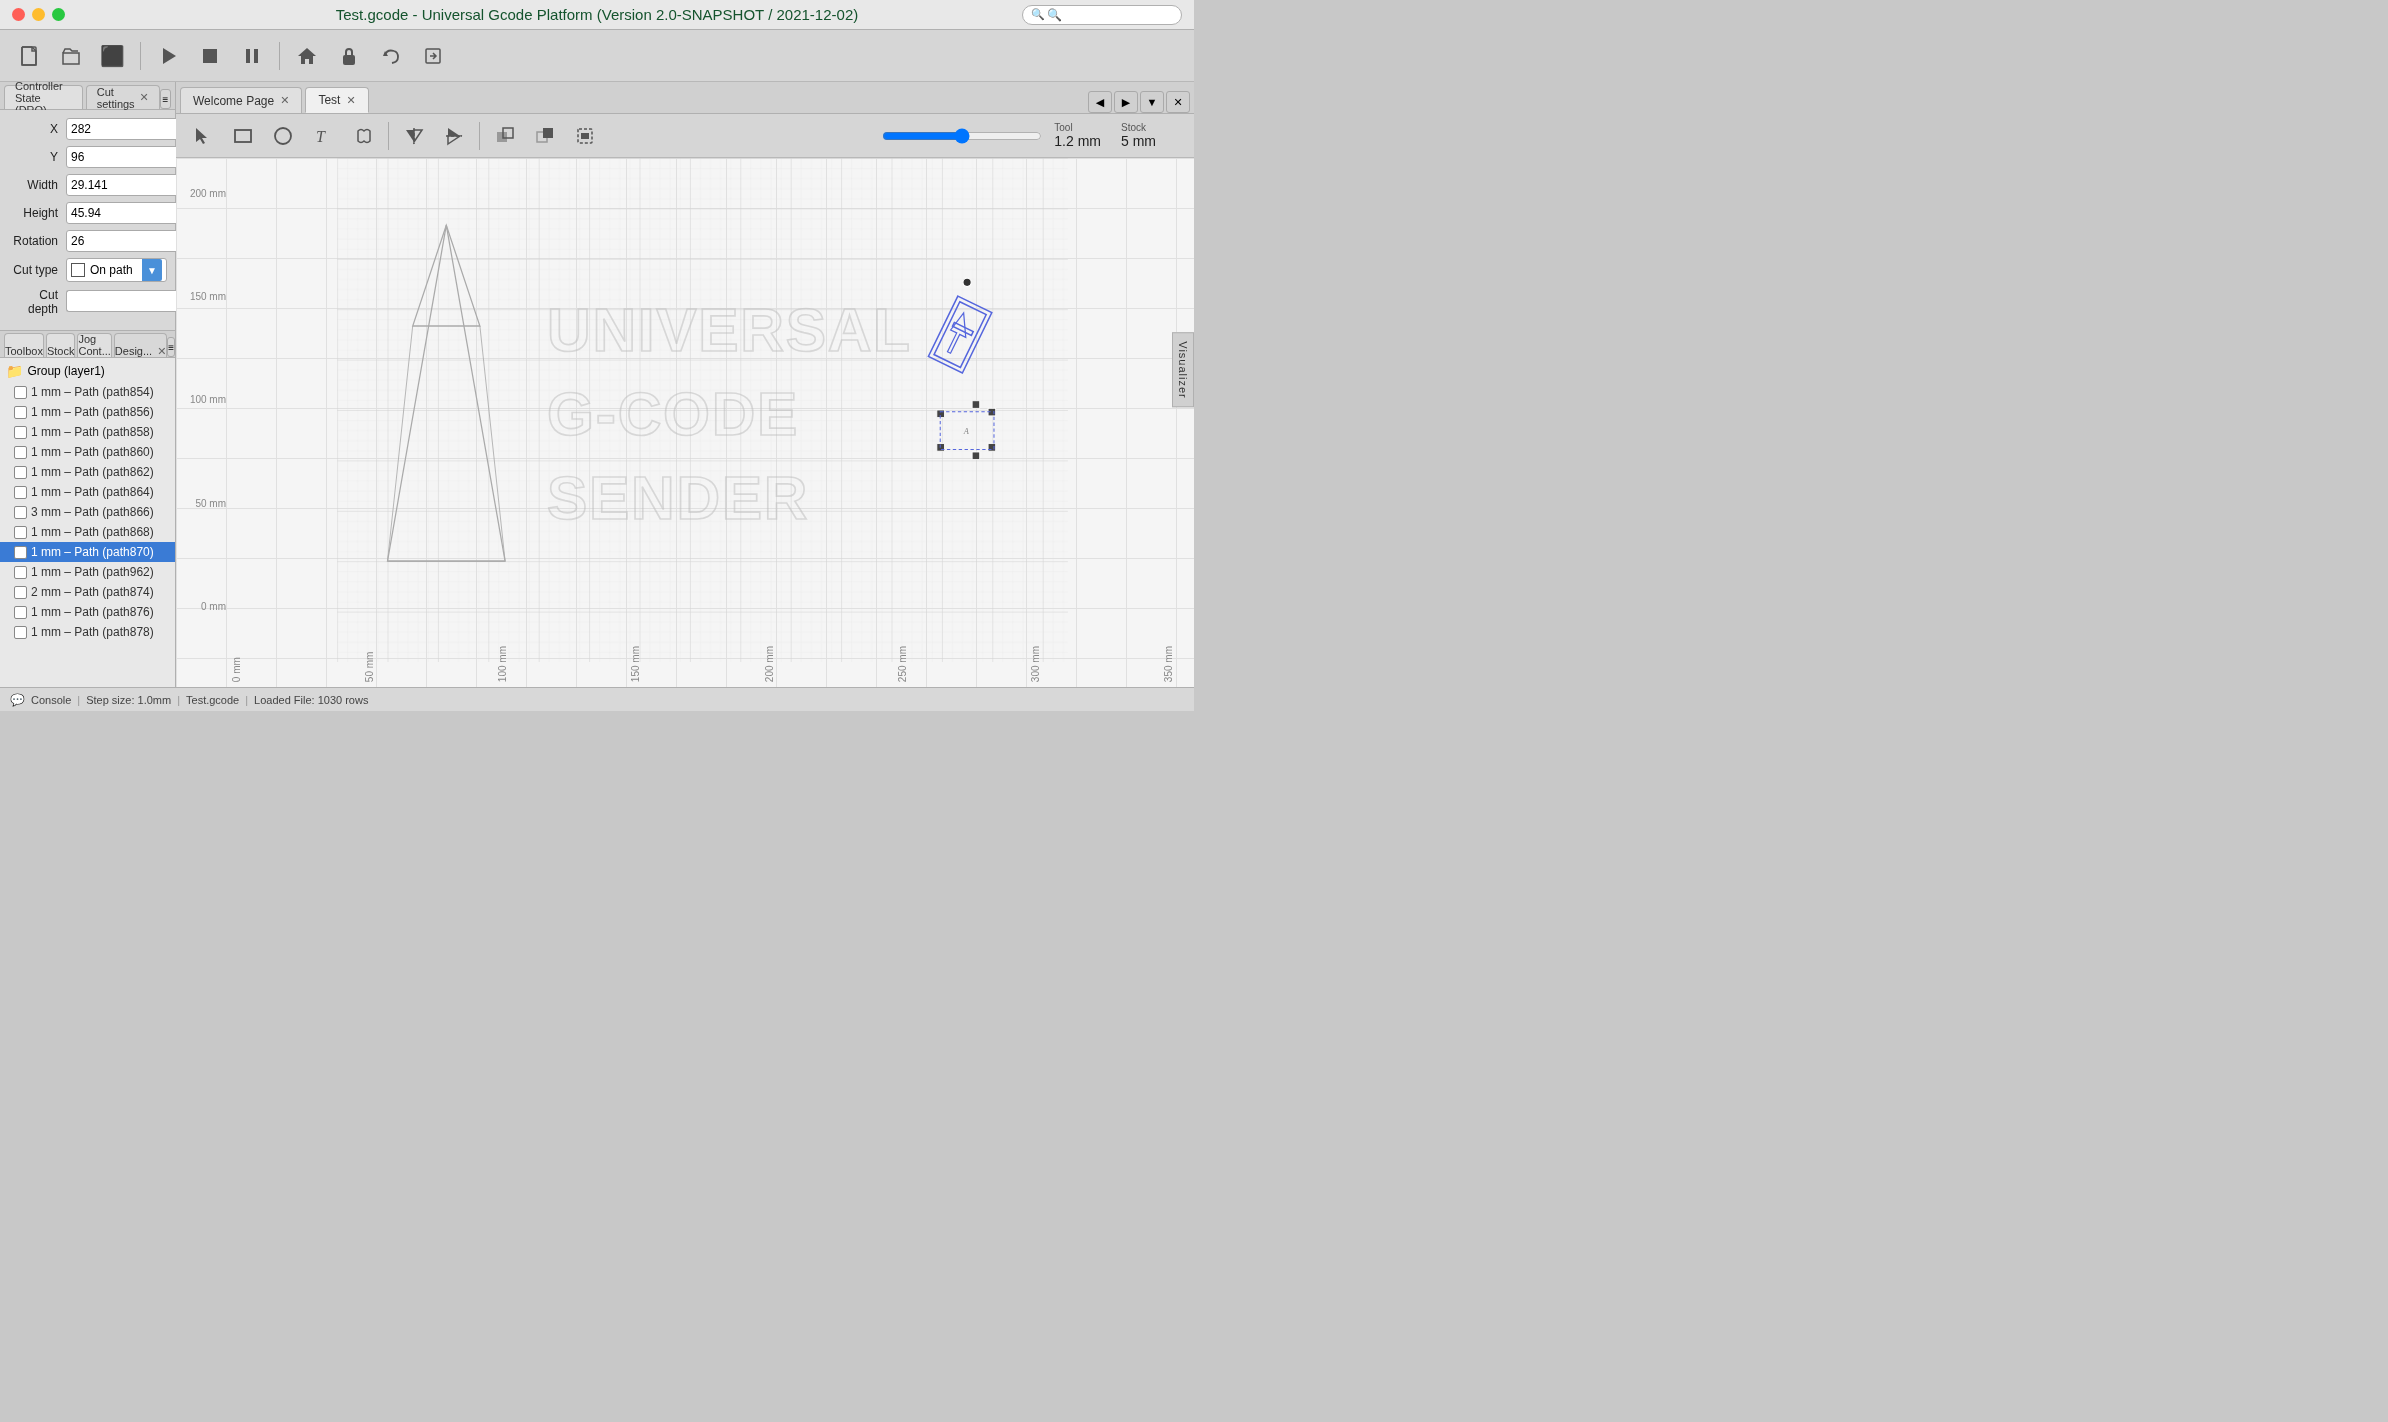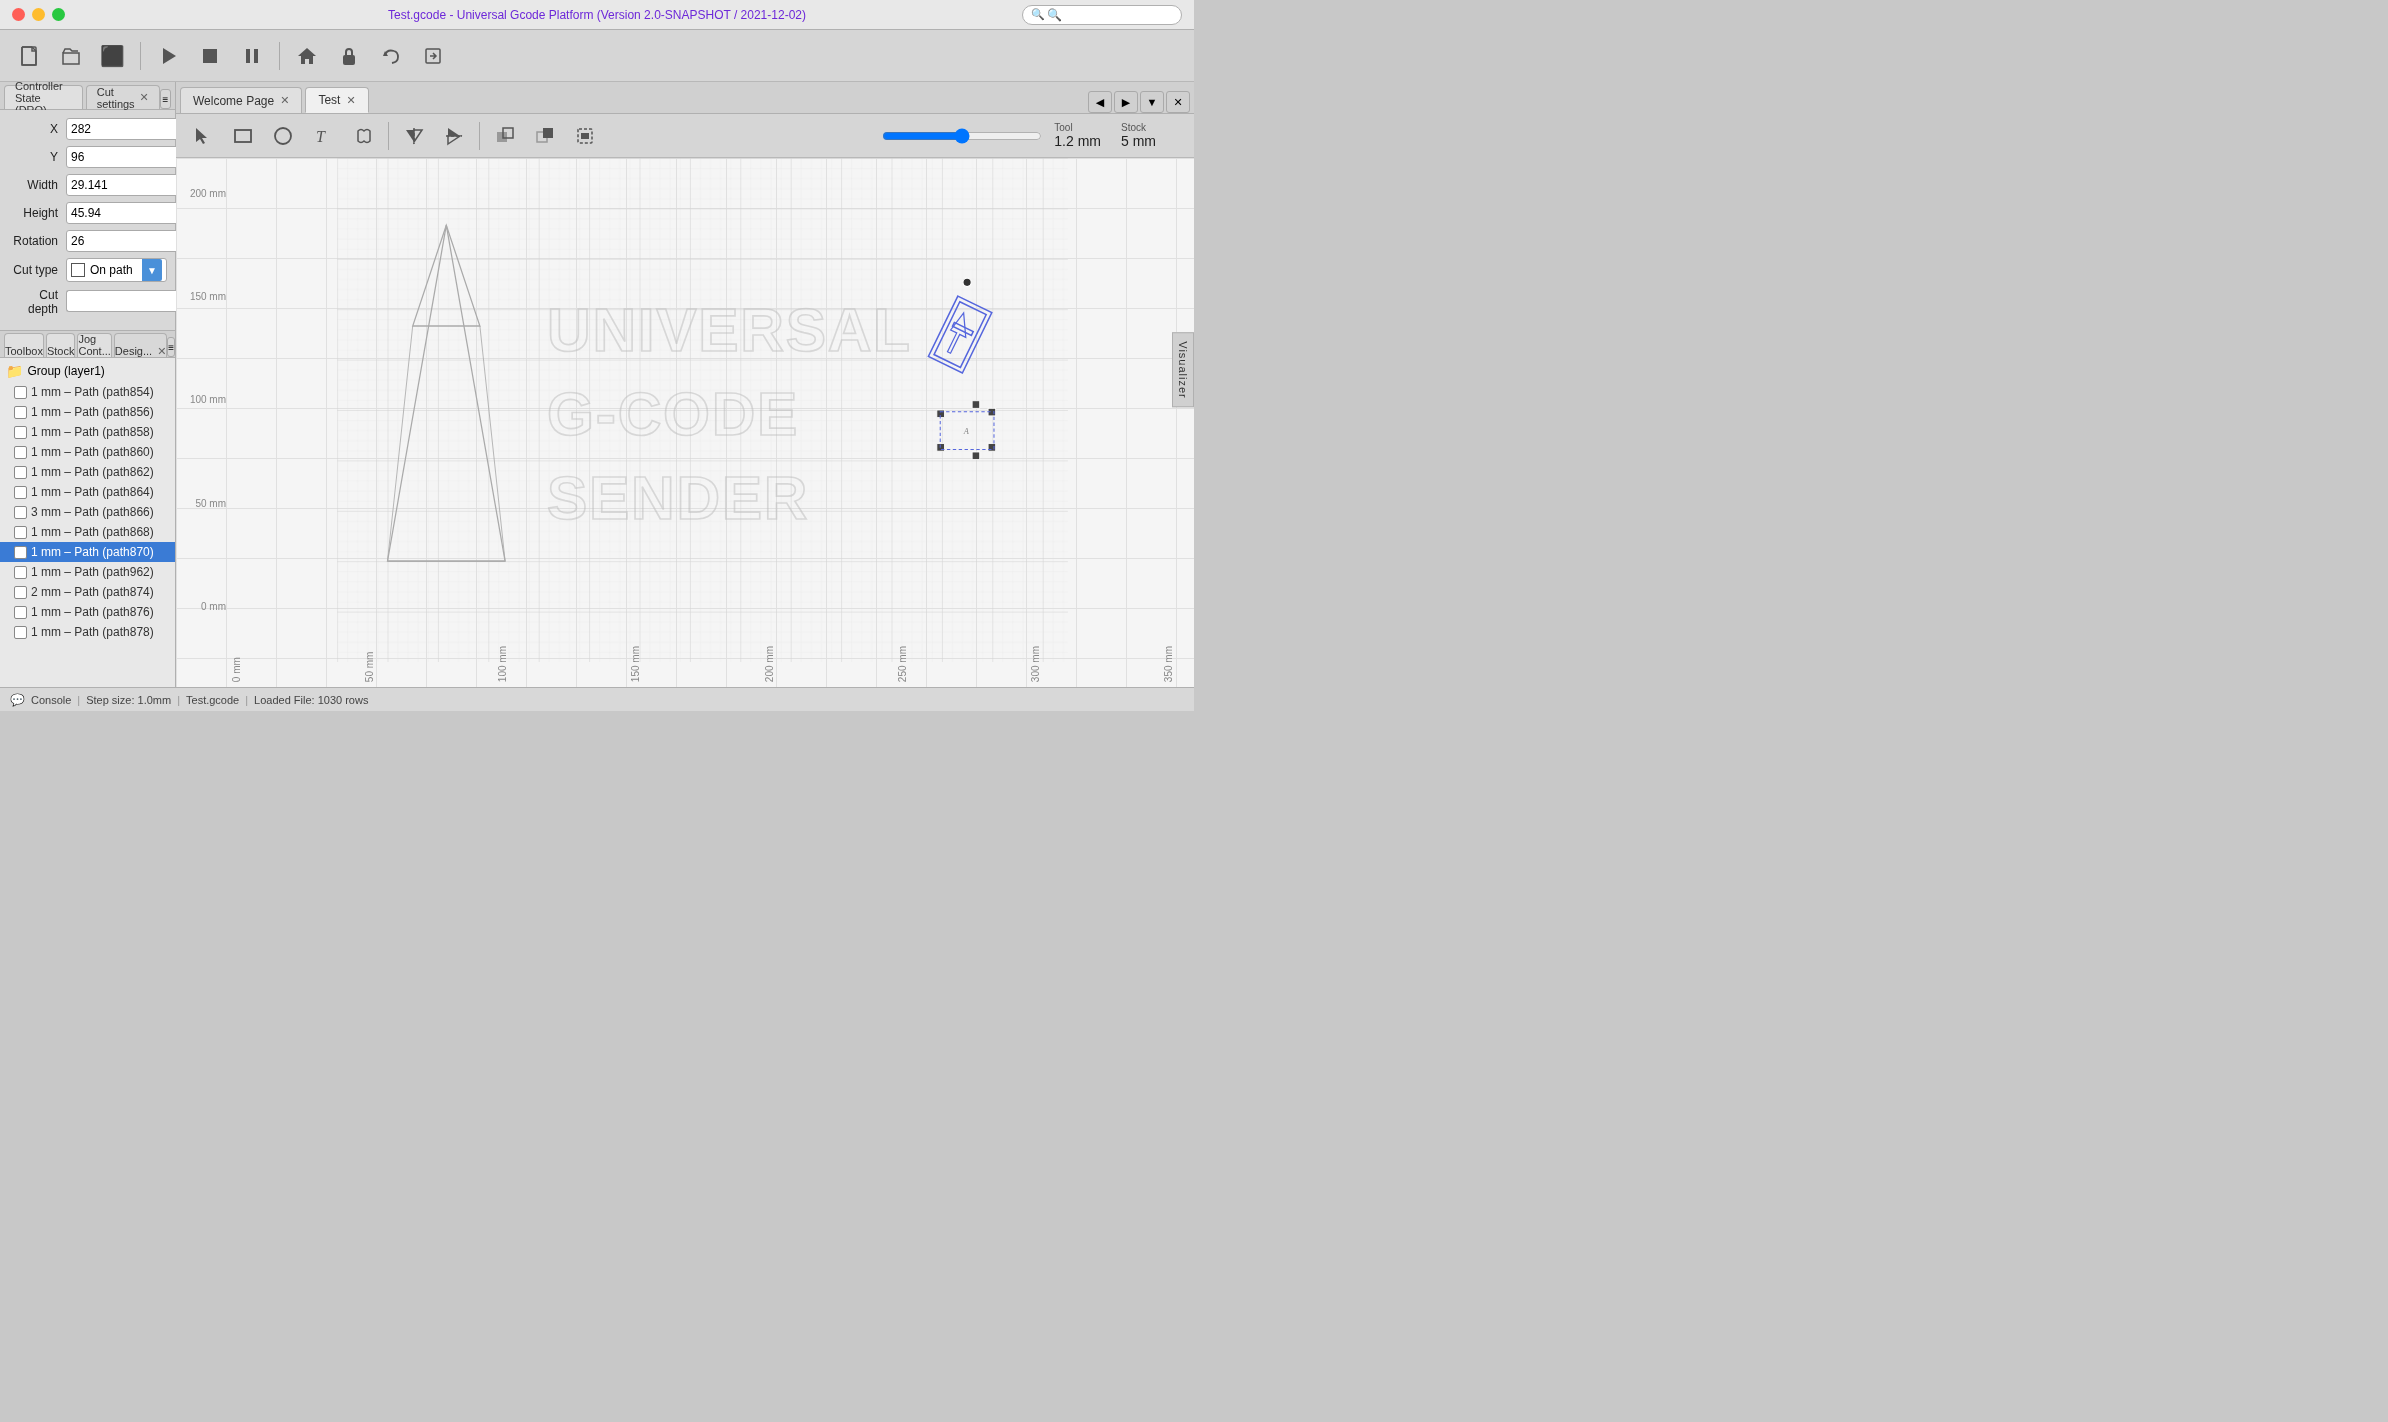--- a/index.html
+++ b/index.html
@@ -34,22 +34,22 @@
       border: none;
       cursor: pointer;
     }
     .win-close { background: #ff5f57; }
     .win-min { background: #febc2e; }
     .win-max { background: #28c840; }
     .titlebar-text {
       position: absolute;
       left: 50%;
       transform: translateX(-50%);
-      font-size: 12px;
-      color: #6d28d9;
+      font-size: 15px;
+      color: #14532d;
     }
     .titlebar-search {
       margin-left: auto;
       display: flex;
       align-items: center;
       background: white;
       border: 1px solid #b0b0b0;
       border-radius: 10px;
       padding: 2px 8px;
       width: 160px;

